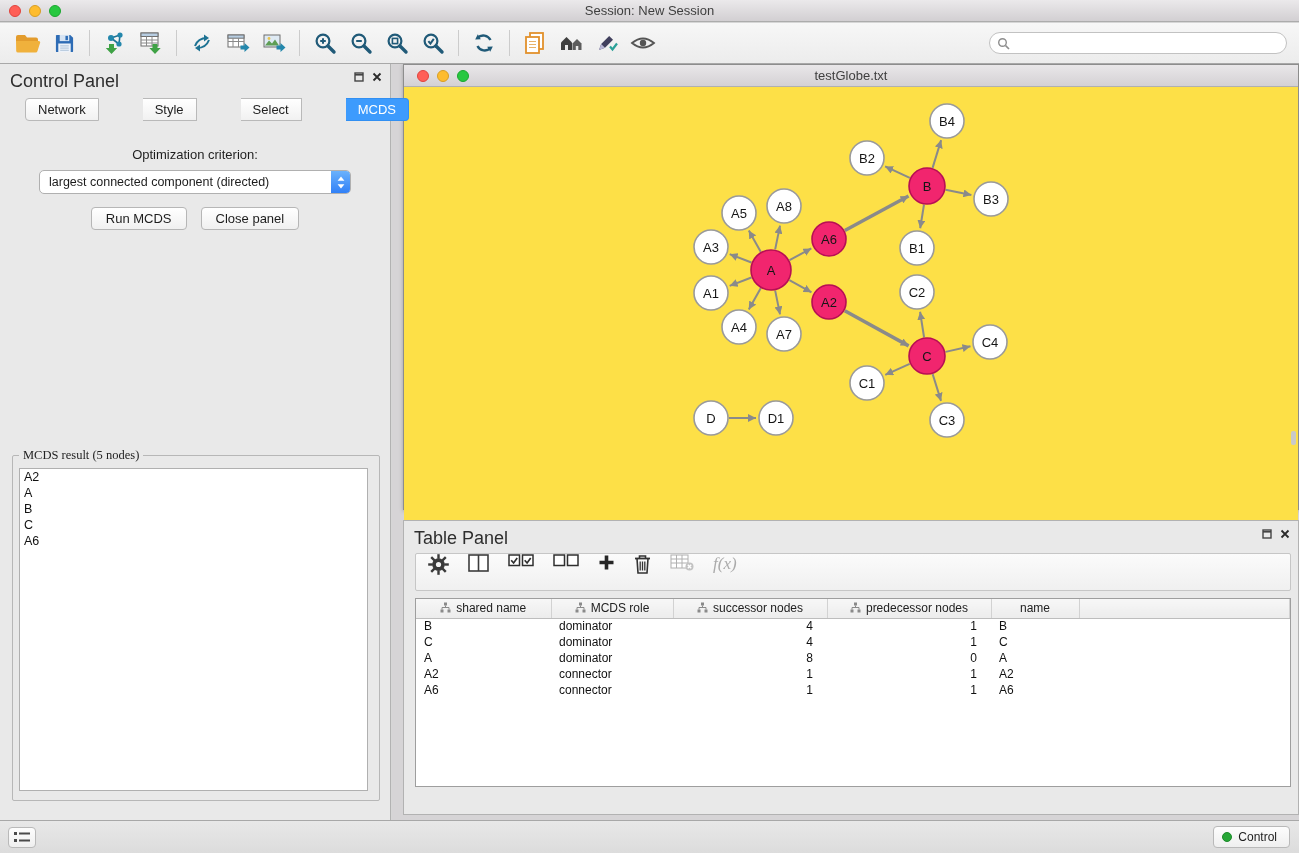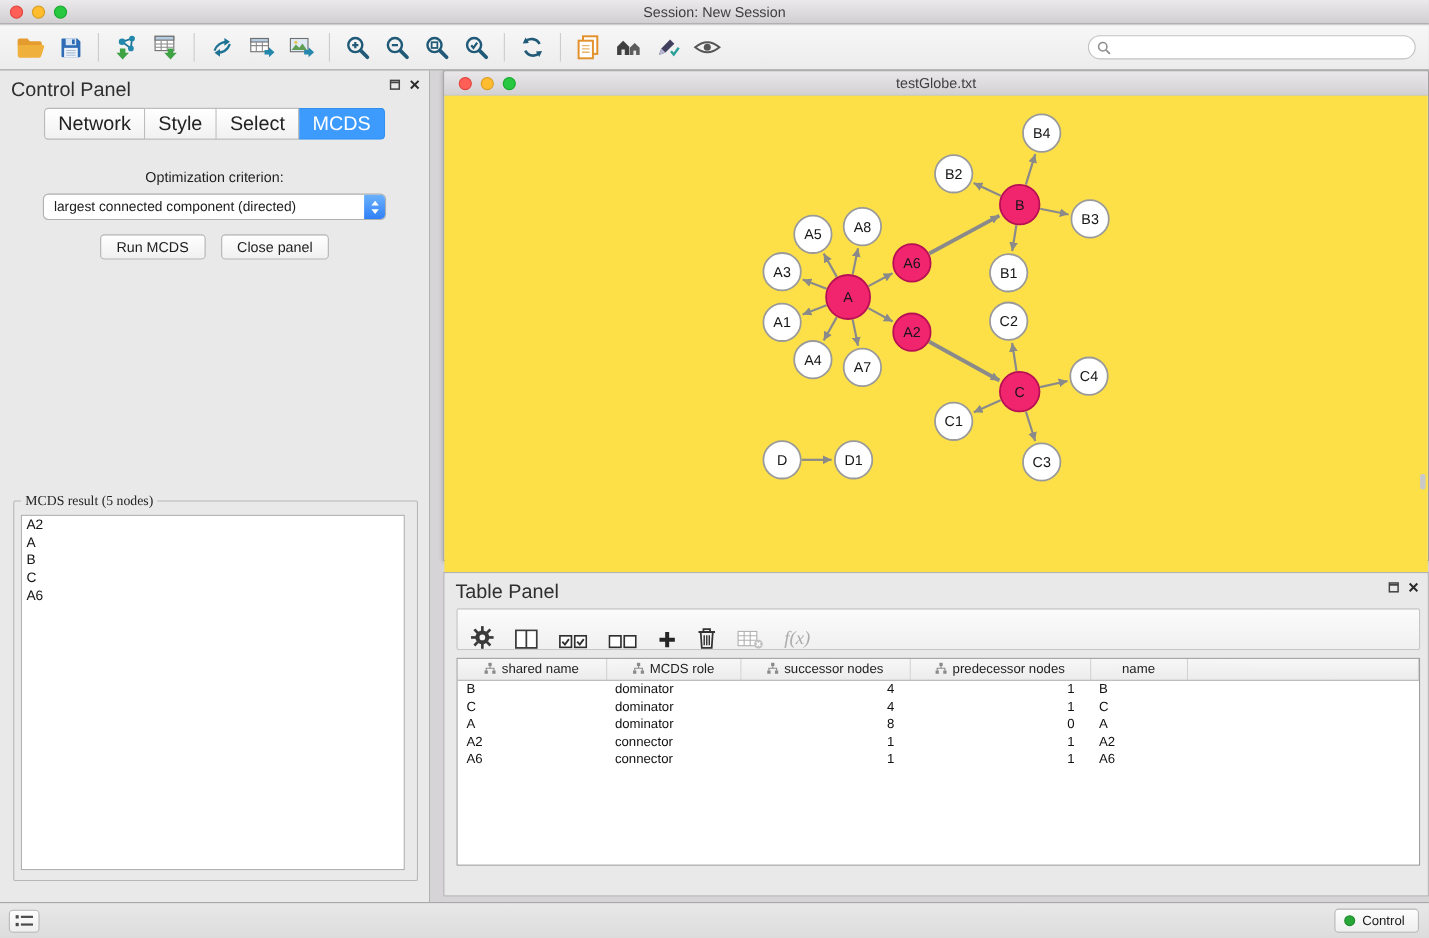--- a/index.html
+++ b/index.html
@@ -31,22 +31,22 @@
   
   .desktop { position:absolute; left:392px; top:64px; right:0; bottom:33px; background:#d6d4d6; }
 
   
   .control-panel { position:absolute; left:0; top:64px; width:391px; bottom:33px;
     background:#e9e9e9; border-right:1px solid #b2b2b2; z-index:10; }
   .panel-head { position:relative; height:28px; }
   .panel-head .ptitle { position:absolute; left:10px; top:7px; font-size:18px; color:#2e2e2e; }
   .panel-btns { position:absolute; right:8px; top:8px; display:flex; gap:8px; }
   .tabsrow { display:flex; justify-content:center; margin-top:6px; }
-  .tab { display:inline-block; padding:3px 12px; font-size:18px; color:#222;
-    background:linear-gradient(#ffffff,#f1f1f1); border:1px solid #b9b9b9; border-left:none; cursor:default; }
+  .tab { display:inline-block; padding:3px 12px; font-size:13px; color:#222;
+    background:linear-gradient(#ffffff,#f1f1f1); border:1px solid #b9b9b9; border-left:none; cursor:default;margin-left:44px; }
   .tab:first-child { border-left:1px solid #b9b9b9; border-radius:4px 0 0 4px; }
   .tab:last-child { border-radius:0 4px 4px 0; }
   .tab.active { background:#3d9bfd; border-color:#318ff2; color:#fff; }
   .opt-label { text-align:center; margin-top:26px; font-size:13px; color:#1f1f1f; }
   .dropdown { position:relative; margin:8px auto 0 auto; width:312px; height:24px; background:#fff;
     border:1px solid #b0b0b0; border-radius:5px; font-size:12.5px; line-height:22px; padding:0 26px 0 9px;
     white-space:nowrap; overflow:hidden; }
   .dropdown .stepper { position:absolute; right:-1px; top:-1px; width:20px; height:24px; border-radius:0 5px 5px 0;
     background:linear-gradient(#6db4fc,#2e7ef7); display:flex; align-items:center; justify-content:center; }
   .btnrow { display:flex; justify-content:center; gap:14px; margin-top:13px; }
@@ -68,21 +68,21 @@
   #graph text { font-family:"Liberation Sans",sans-serif; font-size:13px; fill:#161616; }
   .vthumb { position:absolute; right:2px; top:344px; width:5px; height:14px; background:#c9c9c9; border-radius:2px; }
   .hthumb { position:absolute; left:444px; bottom:2px; width:14px; height:5px; background:#c9c9c9; border-radius:2px; }
   .grip { position:absolute; right:1px; bottom:1px; }
 
   
   .table-panel { position:absolute; left:403px; top:520px; width:896px; height:295px;
     background:#e9e9e9; border:1px solid #b2b2b2; z-index:6; }
   .tp-toolbar { position:absolute; left:11px; right:7px; top:32px; height:38px;
     background:linear-gradient(#fbfbfb,#f0f0f0); border:1px solid #c6c6c6; border-radius:2px;
-    display:flex; align-items:flex-end; gap:19px; padding:0 12px; }
+    display:flex; align-items:flex-start; gap:19px; padding:0 12px; }
   .fx { font-family:"Liberation Serif",serif; font-style:italic; font-size:17px; color:#ababab; }
   .tbl-wrap { position:absolute; left:11px; right:7px; top:77px; height:189px; background:#fff; border:1px solid #9e9e9e; overflow:hidden; }
   table.node-table { border-collapse:collapse; width:100%; table-layout:fixed; }
   .node-table th { height:19px; font-weight:normal; font-size:12px; color:#222;
     background:linear-gradient(#f7f7f7,#ececec); border-right:1px solid #d2d2d2; border-bottom:1px solid #bdbdbd;
     text-align:center; white-space:nowrap; overflow:hidden; }
   .node-table th .hicon { display:inline-block; vertical-align:-1px; margin-right:5px; }
   .node-table td { height:16px; font-size:12px; color:#111; padding:0 8px; white-space:nowrap; overflow:hidden; }
   .node-table td.num { text-align:right; padding-right:14px; }
   .tp-tabs { position:absolute; left:50%; transform:translateX(-50%); top:270px; display:flex; }

